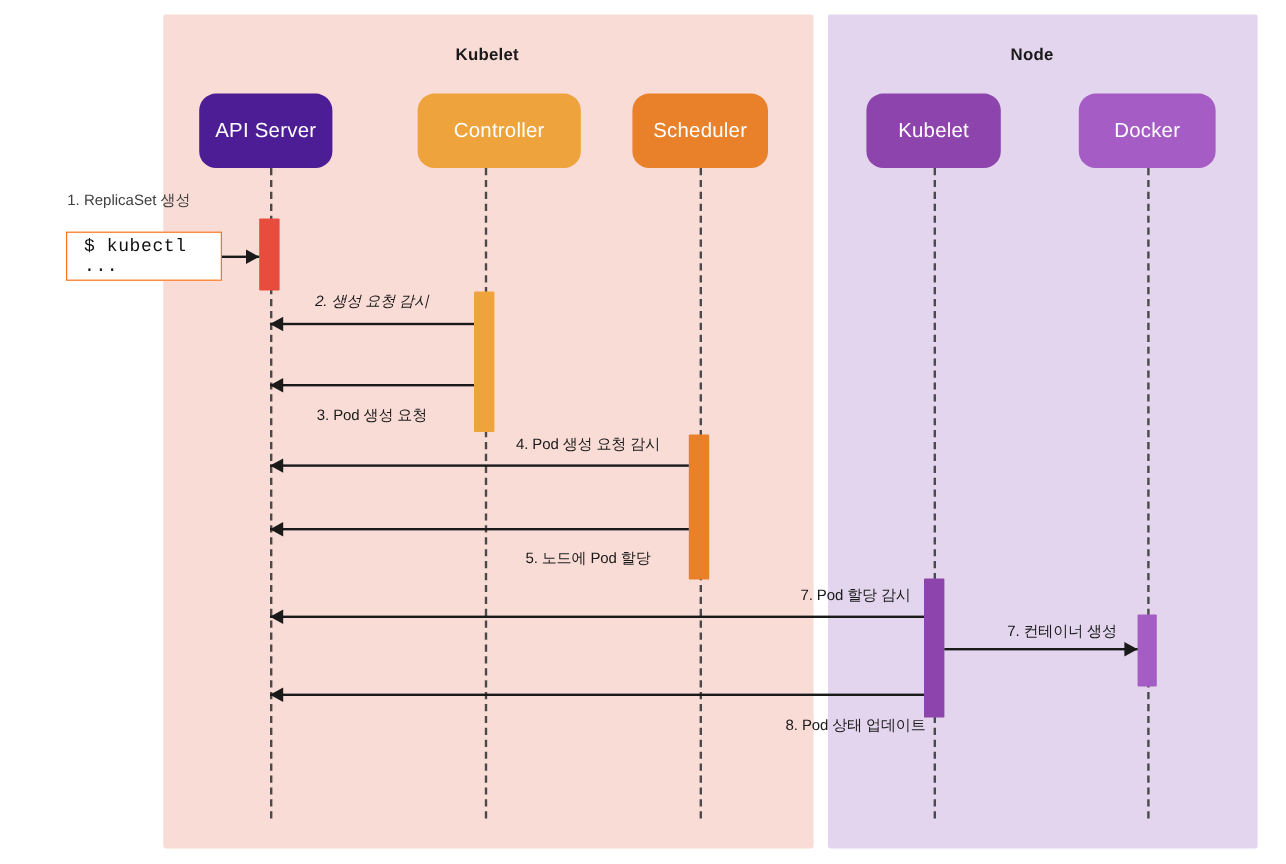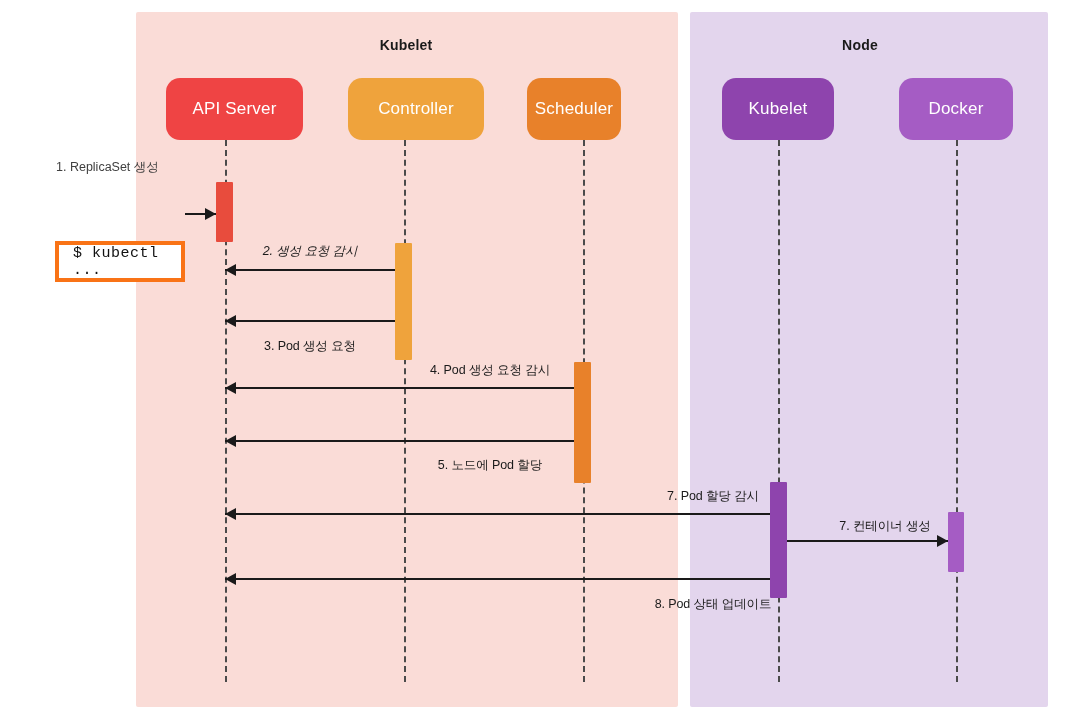--- a/index.html
+++ b/index.html
@@ -85,29 +85,28 @@
     color: #1a1a1a;
     white-space: nowrap;
     transform: translateX(-50%);
     letter-spacing: -0.1px;
   }
 
   
   .note-box {
     position: absolute;
     background: #ffffff;
-    border: 4px solid #f97316;
+    border: 1px solid #f97316;
     display: flex;
     align-items: center;
     padding-left: 14px;
     font-family: "Liberation Mono", "DejaVu Sans Mono", monospace;
     font-size: 15px;
     color: #111111;
     letter-spacing: 0.5px;
-    margin-top: 48px;
   }
   .note-label {
     position: absolute;
     font-size: 12.5px;
     color: #404040;
     white-space: nowrap;
   }
 </style>
 </head>
 <body>
@@ -115,23 +114,23 @@
 <div id="canvas">
     <div class="group-panel" style="left: 136px; top: 12px; width: 542px; height: 695px; background: rgb(250, 220, 215);"></div>
     <div class="group-title" style="left: 406px; top: 37px;">Kubelet</div>
     <div class="group-panel" style="left: 690px; top: 12px; width: 358px; height: 695px; background: rgb(227, 213, 237);"></div>
     <div class="group-title" style="left: 860px; top: 37px;">Node</div>
     <div class="lifeline" style="left: 225px; top: 140px; height: 542px;"></div>
     <div class="lifeline" style="left: 404px; top: 140px; height: 542px;"></div>
     <div class="lifeline" style="left: 583px; top: 140px; height: 542px;"></div>
     <div class="lifeline" style="left: 778px; top: 140px; height: 542px;"></div>
     <div class="lifeline" style="left: 956px; top: 140px; height: 542px;"></div>
-    <div class="participant" style="left: 166px; top: 78px; width: 137px; height: 62px; background: #ef4444;">API Server</div>
+    <div class="participant" style="left: 166px; top: 78px; width: 111px; height: 62px; background: #4c1d95;">API Server</div>
     <div class="participant" style="left: 348px; top: 78px; width: 136px; height: 62px; background: rgb(239, 163, 60);">Controller</div>
-    <div class="participant" style="left: 527px; top: 78px; width: 94px; height: 62px; background: rgb(232, 129, 42);">Scheduler</div>
+    <div class="participant" style="left: 527px; top: 78px; width: 113px; height: 62px; background: rgb(232, 129, 42);">Scheduler</div>
     <div class="participant" style="left: 899px; top: 78px; width: 114px; height: 62px; background: rgb(165, 92, 196);">Docker</div>
     <div class="participant" style="left: 722px; top: 78px; width: 112px; height: 62px; background: rgb(142, 68, 173);">Kubelet</div>
     <div class="activation" style="left: 216px; top: 182px; width: 17px; height: 60px; background: rgb(232, 76, 61);"></div>
     <div class="activation" style="left: 395px; top: 243px; width: 17px; height: 117px; background: rgb(239, 163, 60);"></div>
     <div class="activation" style="left: 574px; top: 362px; width: 17px; height: 121px; background: rgb(232, 129, 42);"></div>
     <div class="activation" style="left: 770px; top: 482px; width: 17px; height: 116px; background: rgb(142, 68, 173);"></div>
     <div class="activation" style="left: 948px; top: 512px; width: 16px; height: 60px; background: rgb(165, 92, 196);"></div>
     <div class="msg-line" style="left: 225px; top: 269px; width: 170px;"></div>
     <div class="arrowhead left" style="top: 264px; left: 225px;"></div>
     <div class="msg-label" style="left: 310px; top: 243px; font-style: italic;">2. 생성 요청 감시</div>

